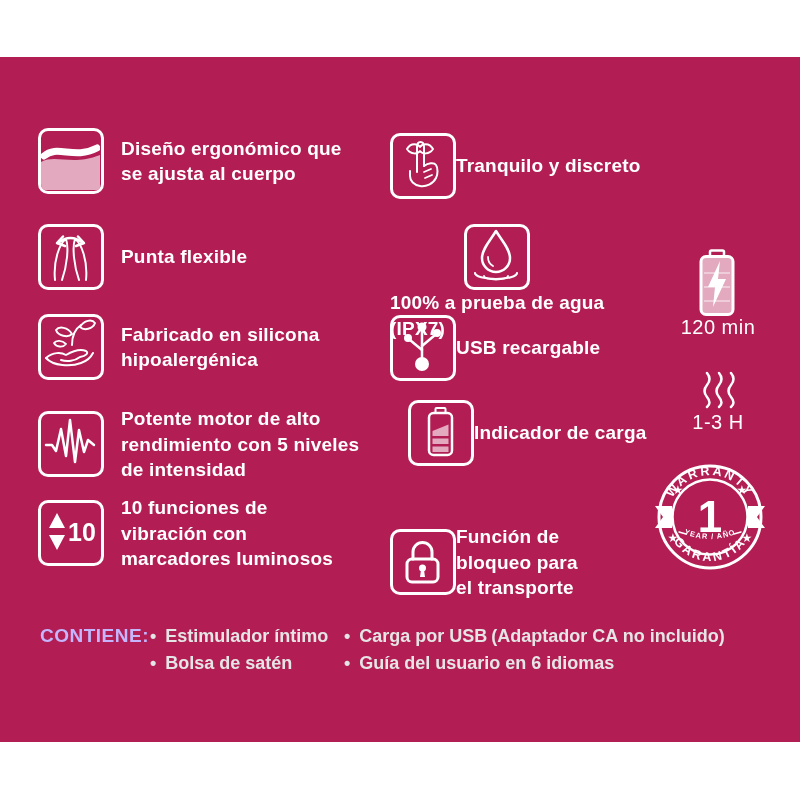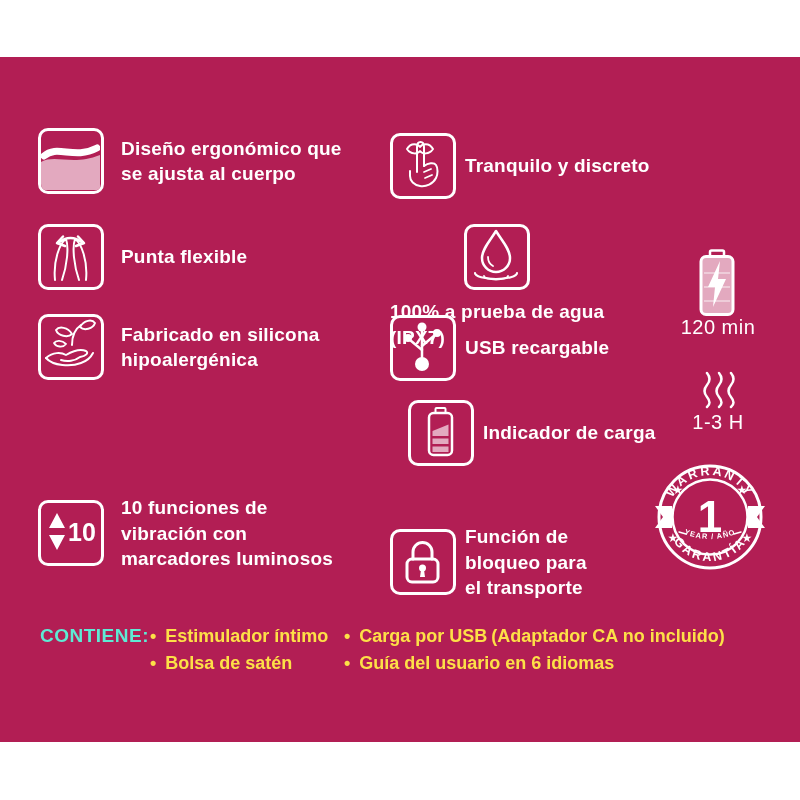--- a/index.html
+++ b/index.html
@@ -3,41 +3,41 @@
 <meta charset="utf-8">
 <style>
   html,body{margin:0;padding:0;}
   body{
     width:800px;height:800px;background:#ffffff;position:relative;
     font-family:"Liberation Sans", sans-serif;overflow:hidden;
   }
   .panel{position:absolute;left:0;top:57px;width:800px;height:685px;background:#B21E54;}
   .feat{position:absolute;display:flex;align-items:center;}
   .feat.gl{gap:17px;}
-  .feat.gr{gap:9px;}
+  .feat.gr{}
   .icon-box{
     width:66px;height:66px;box-sizing:border-box;border:3.5px solid #ffffff;
     border-radius:10px;overflow:hidden;flex:0 0 auto;position:relative;
   }
   .icon-box svg{display:block;}
   .txt{
     color:#ffffff;font-weight:bold;font-size:19px;line-height:25.5px;
     white-space:pre-line;letter-spacing:0.2px;
   }
   .side-icon{position:absolute;}
   .side-label{
     position:absolute;width:100px;text-align:center;color:#ffffff;
     font-weight:normal;font-size:20px;letter-spacing:0.5px;
   }
   .badge{position:absolute;left:654px;top:404px;width:112px;height:112px;}
   .contains-label{
-    position:absolute;left:40px;top:568px;color:#5eead4;
+    position:absolute;left:40px;top:568px;color:#c4b5fd;
     font-weight:bold;font-size:19px;letter-spacing:0.5px;
   }
-  .c-col{position:absolute;color:#fde047;font-weight:bold;font-size:18px;line-height:27px;}
+  .c-col{position:absolute;color:#e5e5e5;font-weight:bold;font-size:18px;line-height:27px;}
   .c-col1{left:150px;top:566px;}
   .c-col2{left:344px;top:566px;}
   .blt{margin-right:9px;}
   .note{font-size:18px;margin-left:4px;}
   .st{stroke:#ffffff;fill:none;stroke-linecap:round;stroke-linejoin:round;}
 </style>
 </head>
 <body>
 
 <div class="panel">
@@ -74,20 +74,30 @@
         <path class="st" d="M31,17 C27,10 18,9 15,13 C17,19 27,21 31,17 Z" stroke-width="2"></path>
         <path class="st" d="M25,27 C21,23 15,23 13,26 C15,30 22,31 25,27 Z" stroke-width="1.8"></path>
         <path class="st" d="M5,41 C12,35 20,35 25,38 C32,34 40,32 45,34 C48,36 45,39 39,40 C34,44 26,45 20,43" stroke-width="2"></path>
         <path class="st" d="M5,41 C12,49 30,50 40,46 C46,44 50,40 52,36" stroke-width="2"></path>
       </svg>
     </div>
     <div class="txt">Fabricado en silicona
 hipoalergénica</div>
   </div>
 
+  <div class="feat gl" style="left:38px;top:349px;">
+    <div class="icon-box">
+      <svg width="59" height="59" viewBox="0 0 59 59">
+        <polyline class="st" points="5,31 11,31 15,37 20,15 25,42 29,6 34,48 38,16 43,38 47,26 53,31" stroke-width="2.5"></polyline>
+      </svg>
+    </div>
+    <div class="txt">Potente motor de alto
+rendimiento con 5 niveles
+de intensidad</div>
+  </div>
 
   <div class="feat gl" style="left:38px;top:438px;">
     <div class="icon-box">
       <svg width="59" height="59" viewBox="0 0 59 59">
         <polygon points="8,25 24,25 16,10" fill="#ffffff"></polygon>
         <polygon points="8,32 24,32 16,47" fill="#ffffff"></polygon>
         <text x="41" y="38" text-anchor="middle" font-size="25" font-weight="bold" fill="#ffffff">10</text>
       </svg>
     </div>
     <div class="txt">10 funciones de

